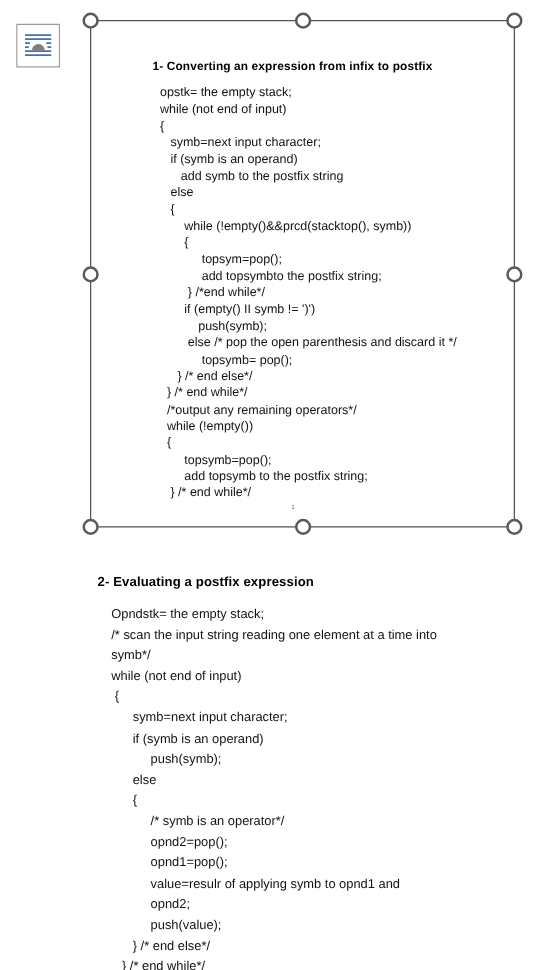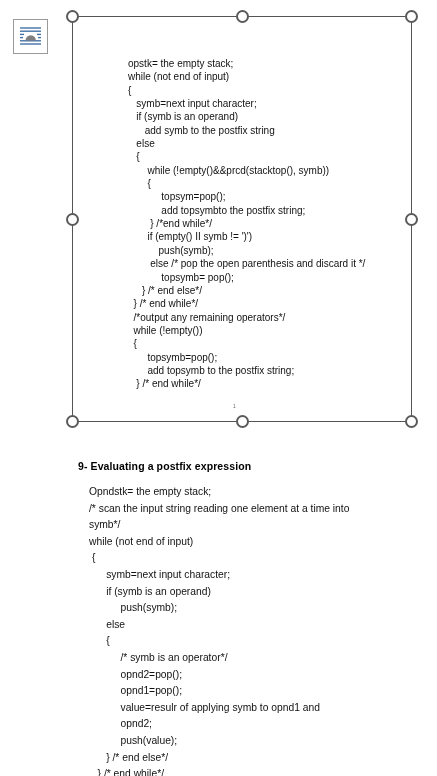--- a/index.html
+++ b/index.html
@@ -149,20 +149,21 @@
   <div class="handle h-n"></div>
   <div class="handle h-ne"></div>
   <div class="handle h-w"></div>
   <div class="handle h-e"></div>
   <div class="handle h-sw"></div>
   <div class="handle h-s"></div>
   <div class="handle h-se"></div>
 </div>
 
 <div class="doc-section" id="section-one">
+  <div class="heading">1- Converting an expression from infix to postfix</div>
   <div class="code-block">opstk= the empty stack;
 while (not end of input)
 {
    symb=next input character;
    if (symb is an operand)
       add symb to the postfix string
    else
    {
        while (!empty()&amp;&amp;prcd(stacktop(), symb))
        {
@@ -179,21 +180,21 @@
   while (!empty())
   {
        topsymb=pop();
        add topsymb to the postfix string;
    } /* end while*/</div>
 </div>
 
 <div id="page-number">1</div>
 
 <div class="doc-section" id="section-two">
-  <div class="heading">9- Evaluating a postfix expression</div>
+  <div class="heading">2- Evaluating a postfix expression</div>
   <div class="code-block">Opndstk= the empty stack;
 /* scan the input string reading one element at a time into
 symb*/
 while (not end of input)
  {
       symb=next input character;
       if (symb is an operand)
            push(symb);
       else
       {

